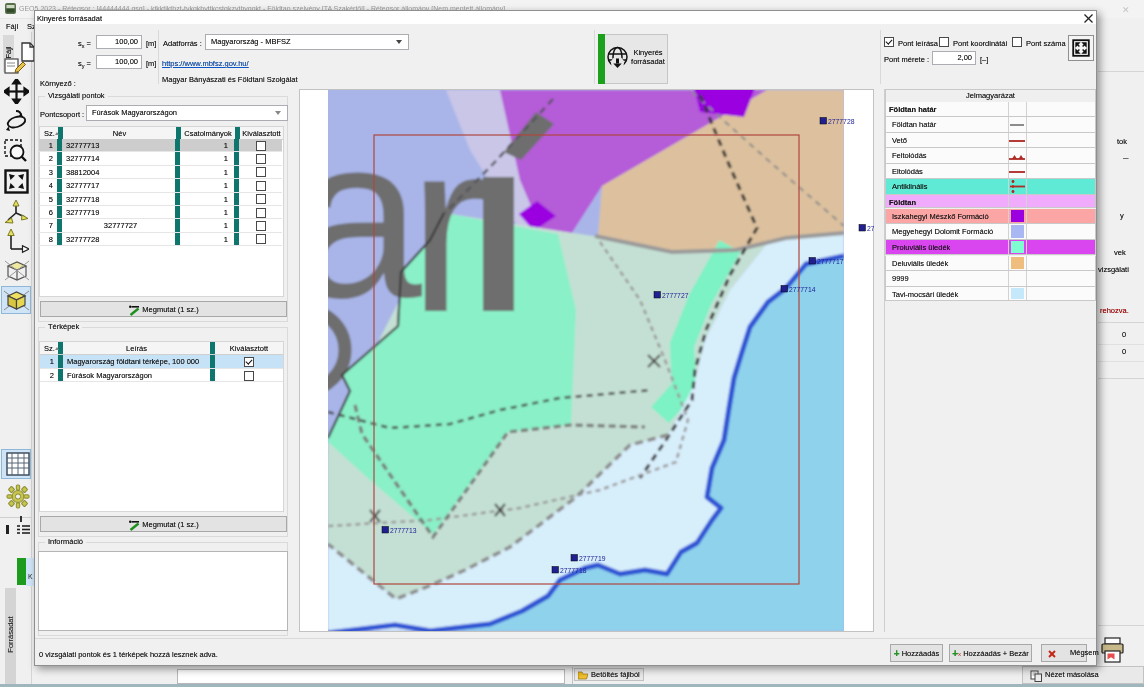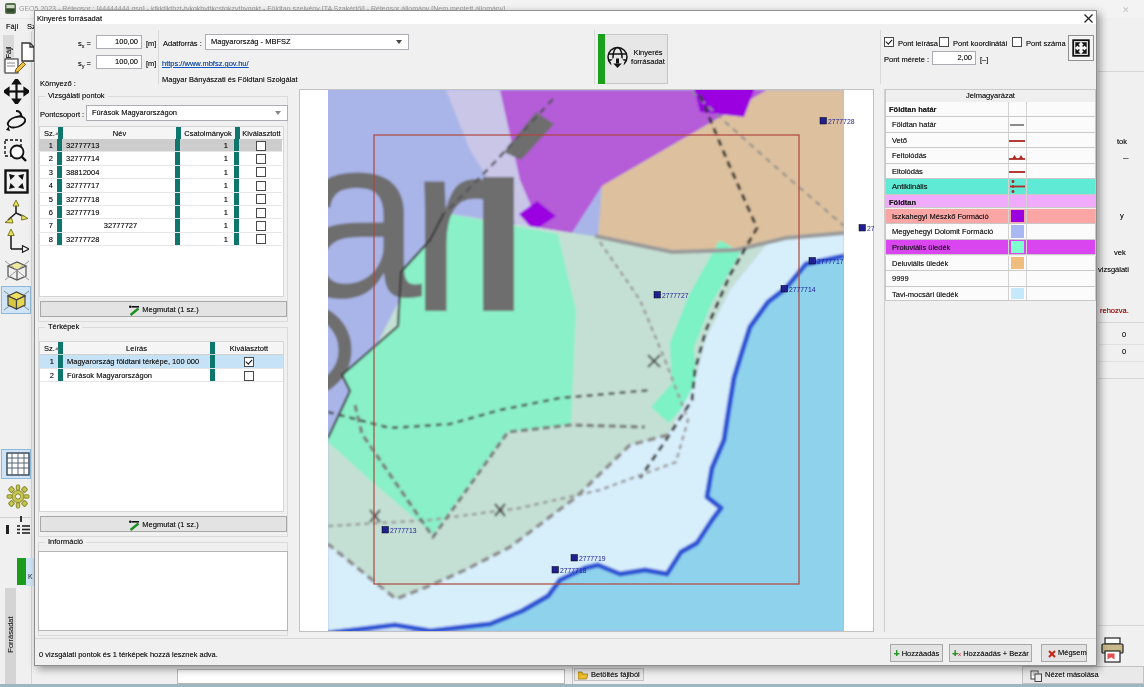--- a/index.html
+++ b/index.html
@@ -532,13 +532,13 @@
 
 <div class="hl" style="left:35px;top:638px;width:1061px;"></div>
 <div class="ab tx" style="left:39px;top:650px;">0 vizsgálati pontok és 1 térképek hozzá lesznek adva.</div>
 <div class="dlgbtn" style="left:890px;top:644px;width:53px;height:18px;"><span class="tx" style="color:#1a9c1a;font-weight:bold;font-size:10px;vertical-align:-1px;">+</span> <span class="tx">Hozzáadás</span></div>
 <div class="dlgbtn" style="left:949px;top:644px;width:83px;height:18px;"><span class="tx" style="color:#1a9c1a;font-weight:bold;font-size:10px;vertical-align:-1px;">+</span><span style="color:#c02020;font-size:6px;">x</span> <span class="tx">Hozzáadás + Bezár</span></div>
 <div class="dlgbtn" style="left:1041px;top:644px;width:46px;height:18px;"><svg style="position:absolute;left:6px;top:5px;" width="8" height="8" viewBox="0 0 8 8">
       <g stroke="#c22717" stroke-width="2">
         <line x1="1" y1="1" x2="7" y2="7"></line>
         <line x1="7" y1="1" x2="1" y2="7"></line>
       </g>
-    </svg><span class="tx" style="margin-left:16px;">Mégsem</span></div>
+    </svg><span class="tx" style="margin-left:28px;">Mégsem</span></div>
 
 </body></html>

